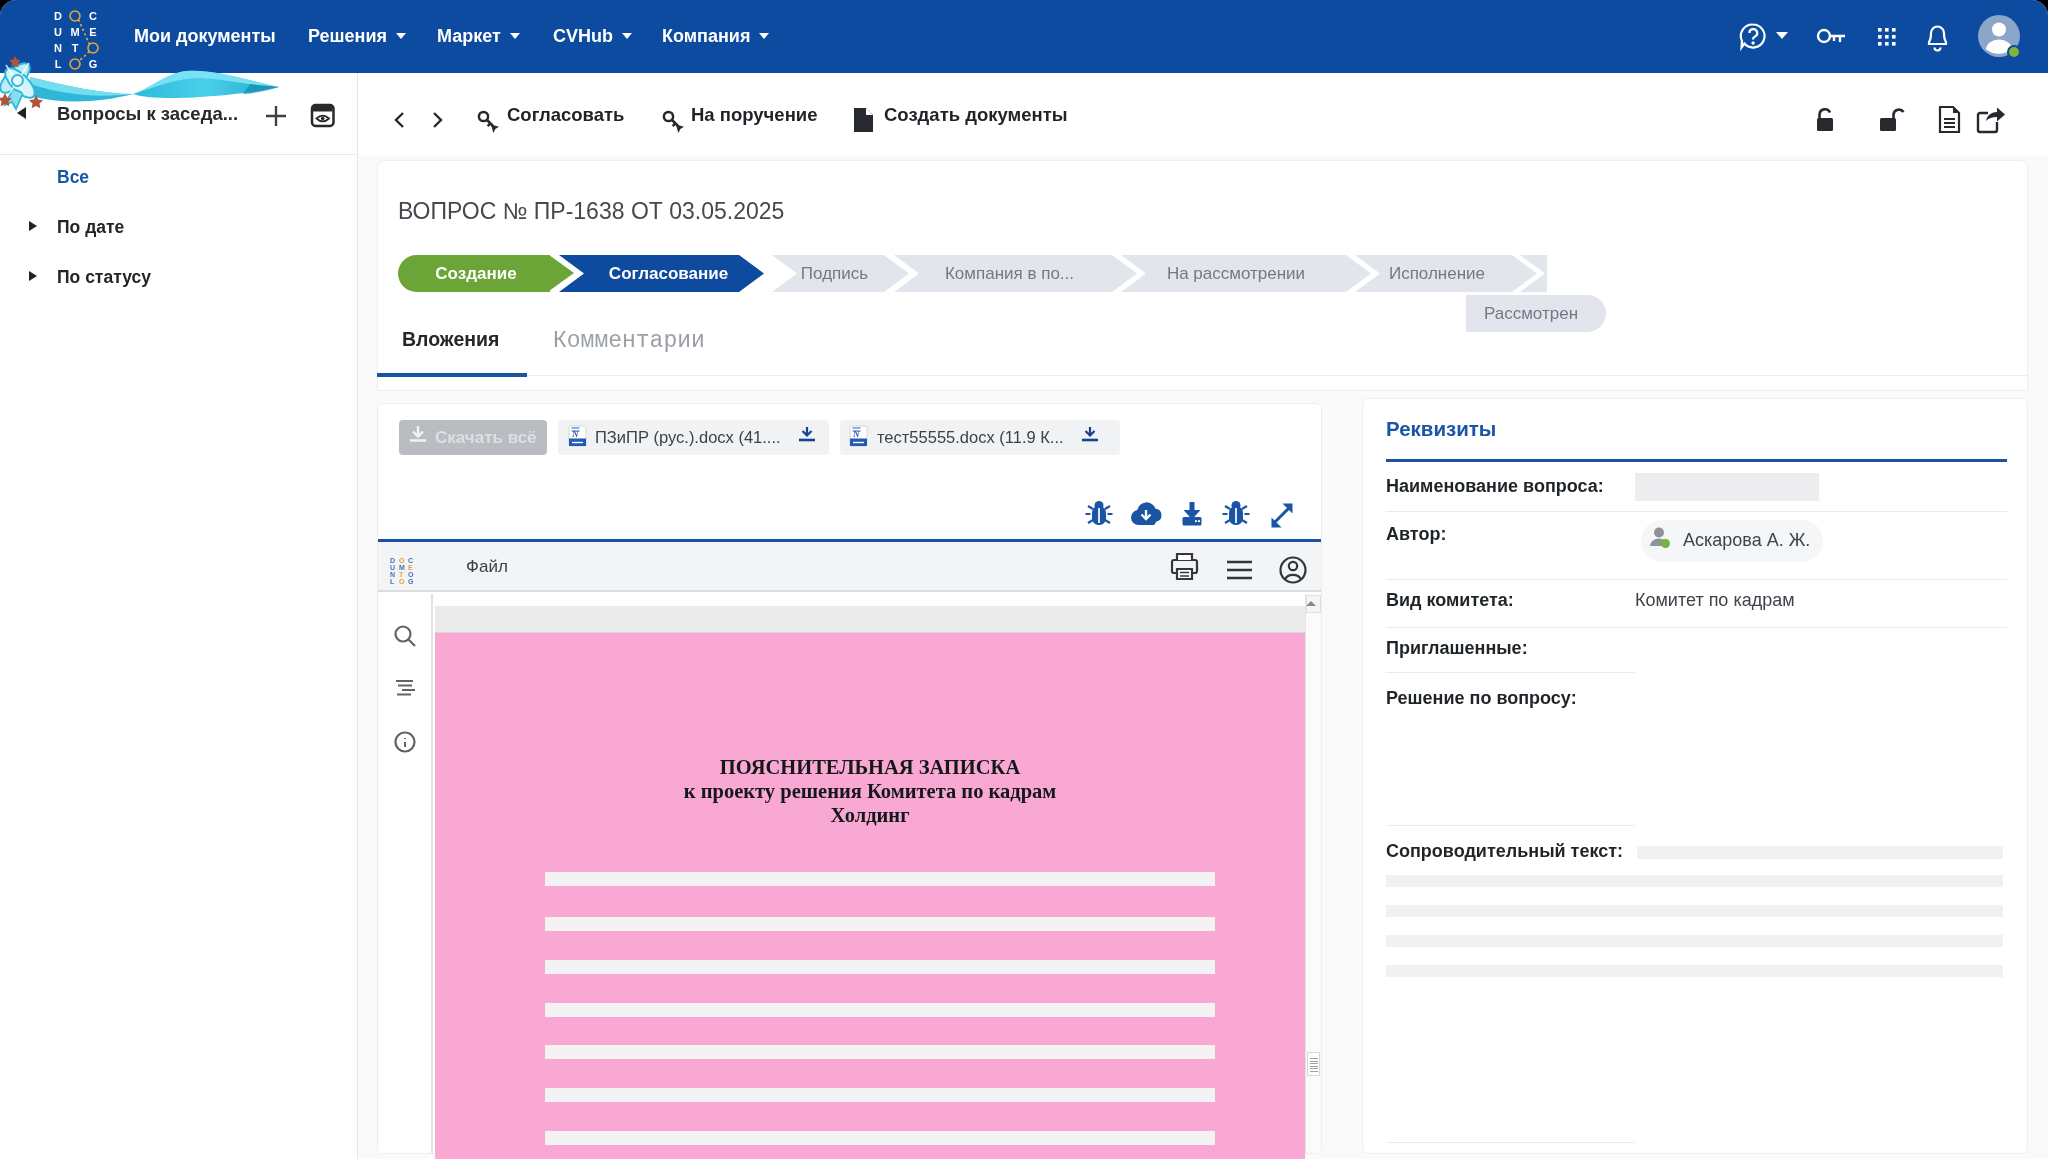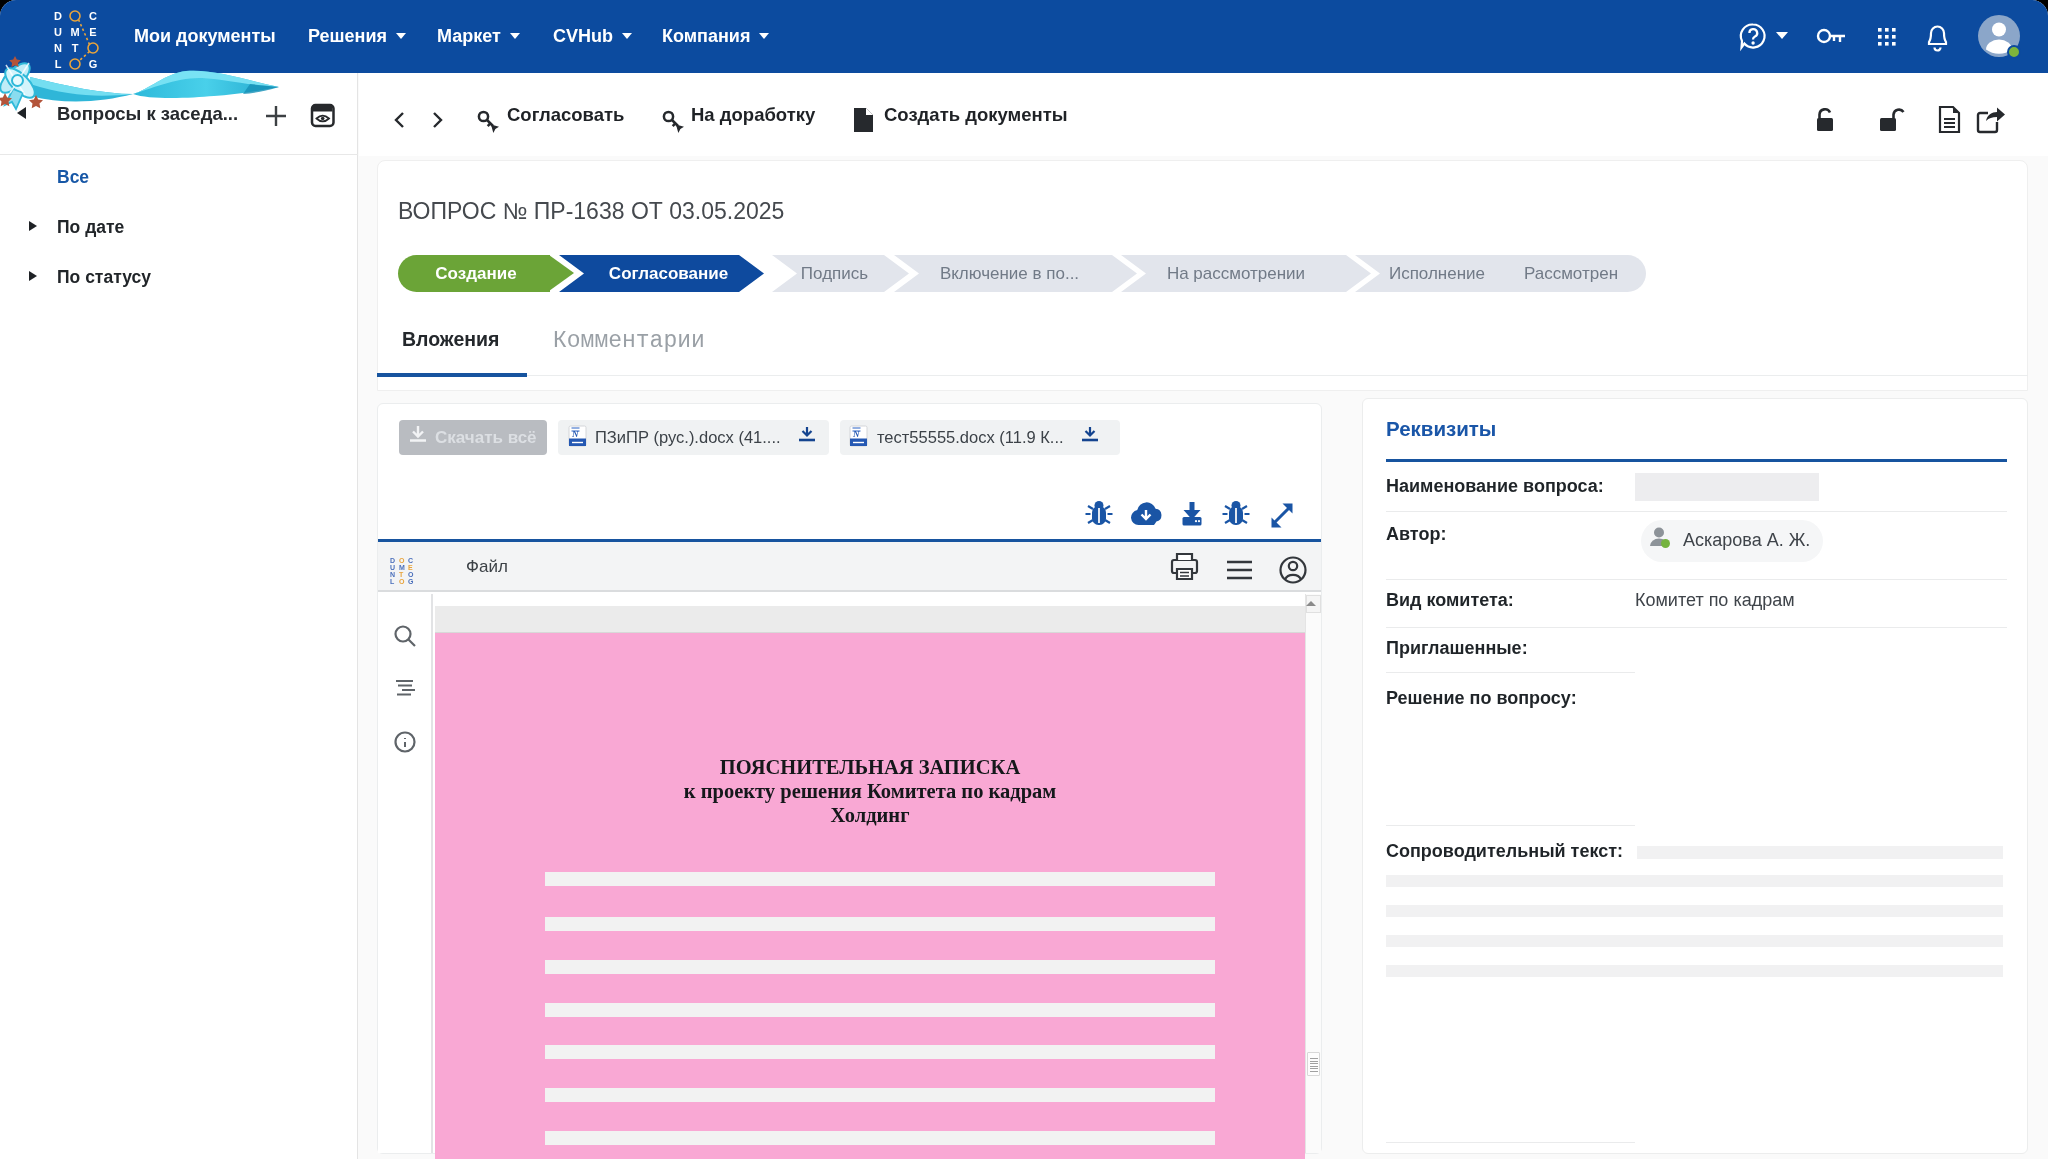--- a/index.html
+++ b/index.html
@@ -202,37 +202,37 @@
         <path d="M13,0 l6,6 h-6 z" fill="#26292d"></path>
         <path d="M4,12 h11 M4,16 h11 M4,20 h11" stroke="#26292d" stroke-width="2"></path>
       </g>
       <g transform="translate(1619,34)">
         <path d="M10,6 h-8 a2,2 0 0 0 -2,2 v15 a2,2 0 0 0 2,2 h15 a2,2 0 0 0 2,-2 v-8" stroke="#26292d" stroke-width="2.4" fill="none"></path>
         <path d="M8,14 c1,-6 6,-9 11,-9 l0,-4.5 l8,7 l-8,7 l0,-4.5 c-5,0 -8,1 -11,4 z" fill="#26292d"></path>
       </g>
     </svg>
   </div>
   <div class="tb-txt" style="left:507px;">Согласовать</div>
-  <div class="tb-txt" style="left:691px;">На доработку</div>
+  <div class="tb-txt" style="left:691px;">На поручение</div>
   <div class="tb-txt" style="left:884px;">Создать документы</div>
 
   <div class="content-bg"></div>
   <div class="headcard"></div>
   <div class="title">ВОПРОС № ПР-1638 ОТ 03.05.2025</div>
   <div id="stepper2">
     <div class="abs" style="left:398px;top:255px;width:152px;height:37px;background:#6ba437;border-radius:18.5px 0 0 18.5px;"></div>
     <div class="abs" style="left:549px;top:255px;width:0;height:0;border-top:18.5px solid transparent;border-bottom:18.5px solid transparent;border-left:25px solid #6ba437;"></div>
     <div class="step" style="left:398px;width:176px;padding-right:20px;">Создание</div>
     <div class="step" style="left:559px;width:205px;background:#0e4a9e;clip-path:polygon(0 0,180px 0,100% 50%,180px 100%,0 100%,25px 50%);padding-left:14px;">Согласование</div>
     <div class="step sgray" style="left:772px;width:137px;clip-path:polygon(0 0,112px 0,100% 50%,112px 100%,0 100%,25px 50%);padding-right:12px;">Подпись</div>
-    <div class="step sgray" style="left:894px;width:243px;clip-path:polygon(0 0,218px 0,100% 50%,218px 100%,0 100%,25px 50%);padding-right:12px;">Включение в по...</div>
+    <div class="step sgray" style="left:894px;width:243px;clip-path:polygon(0 0,218px 0,100% 50%,218px 100%,0 100%,25px 50%);padding-right:12px;">Компания в по...</div>
     <div class="step sgray" style="left:1121px;width:250px;clip-path:polygon(0 0,225px 0,100% 50%,225px 100%,0 100%,25px 50%);padding-right:20px;">На рассмотрении</div>
     <div class="step sgray" style="left:1355px;width:182px;clip-path:polygon(0 0,157px 0,100% 50%,157px 100%,0 100%,25px 50%);padding-right:18px;">Исполнение</div>
     <div class="abs" style="left:1520px;top:255px;width:27px;height:37px;background:#e2e5ec;clip-path:polygon(0 0,100% 0,100% 100%,0 100%,25px 50%);"></div>
-    <div class="step sgray" style="left:1506px;width:140px;border-radius:0 18.5px 18.5px 0;padding-right:10px;">Рассмотрен</div>
+    <div class="step sgray" style="left:1466px;width:140px;border-radius:0 18.5px 18.5px 0;padding-right:10px;margin-top:40px;">Рассмотрен</div>
   </div>
   <div class="tab1">Вложения</div>
   <div class="tab2">Комментарии</div>
   <div class="tabline"></div>
   <div class="tabsep"></div>
 
   <div class="attachcard">
     <div class="btn-gray">Скачать всё</div>
     <div class="chip" style="left:180px;width:271px;padding-left:37px;">ПЗиПР (рус.).docx (41....</div>
     <div class="chip" style="left:462px;width:280px;padding-left:37px;">тест55555.docx (11.9 К...</div>

